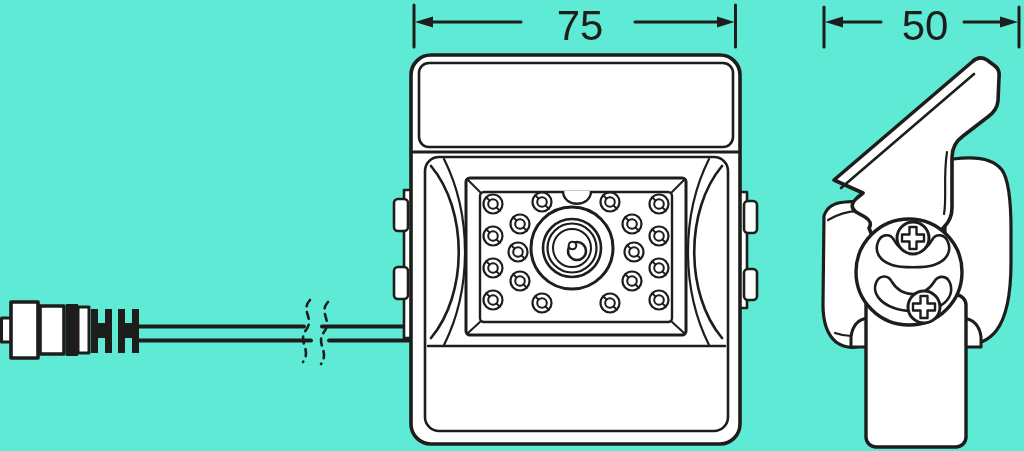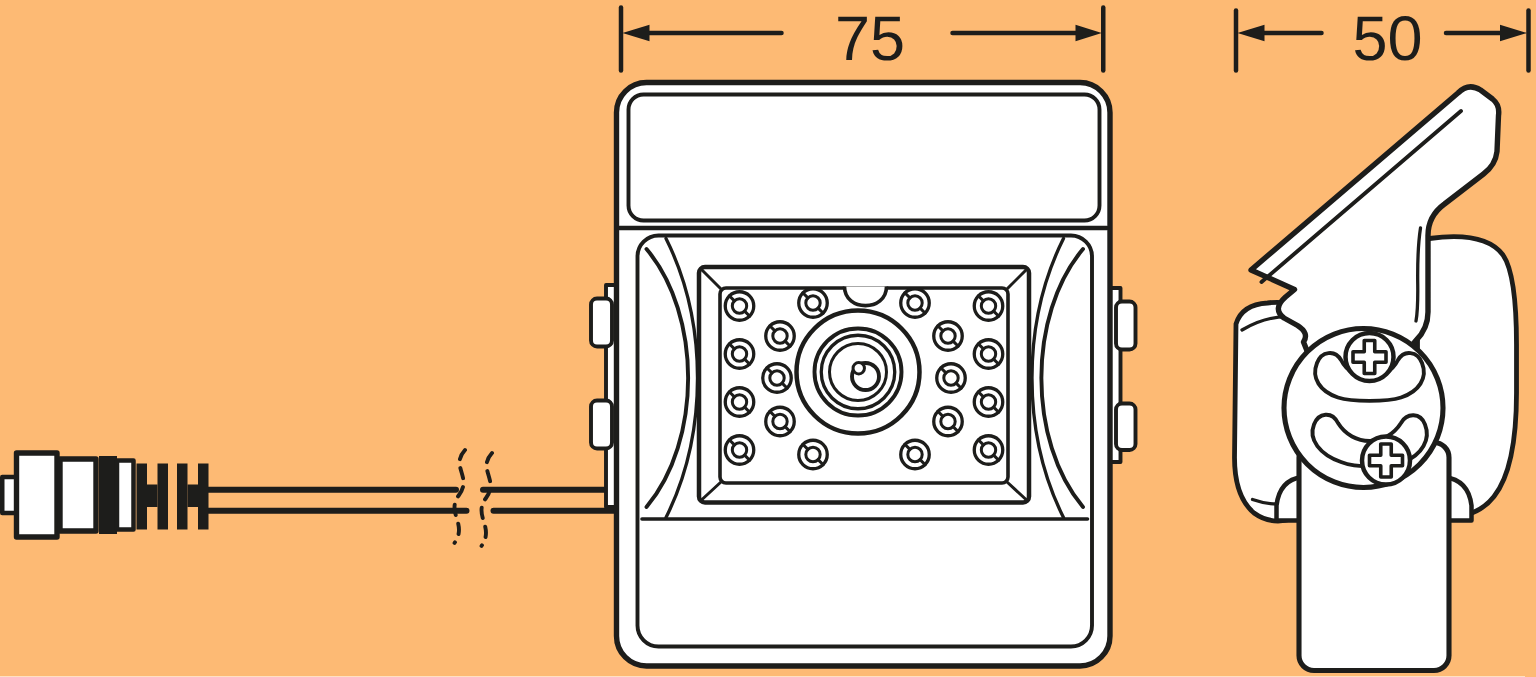--- a/index.html
+++ b/index.html
@@ -1,16 +1,16 @@
 <!DOCTYPE html>
 <html><head>
 <meta charset="utf-8">
 <style>
   html,body{margin:0;padding:0;background:#fff;}
-  .canvas{position:relative;width:1024px;height:451px;background:#fdba74;overflow:hidden;
+  .canvas{position:relative;width:1024px;height:451px;background:#5eead4;overflow:hidden;
           font-family:"Liberation Sans", sans-serif;}
   svg{position:absolute;left:0;top:0;}
   .dim-text{font-family:"Liberation Sans", sans-serif;font-size:42px;fill:#1d1d1b;}
   .ln{stroke:#1d1d1b;fill:none;stroke-linecap:round;stroke-linejoin:round;}
   .wh{stroke:#1d1d1b;fill:#ffffff;stroke-linejoin:round;}
   .bk{fill:#1d1d1b;stroke:none;}
 </style>
 </head>
 <body>
 

